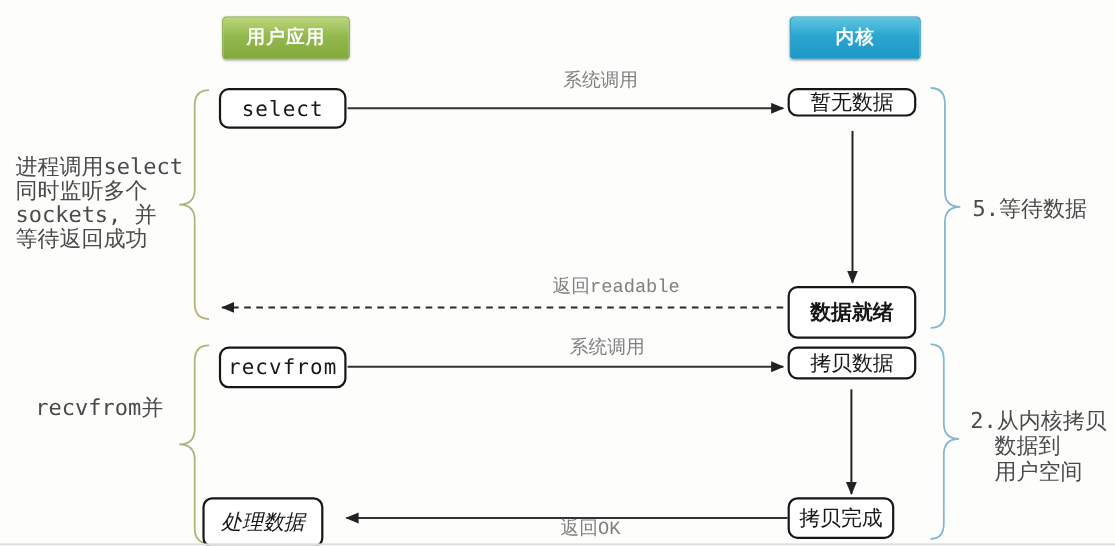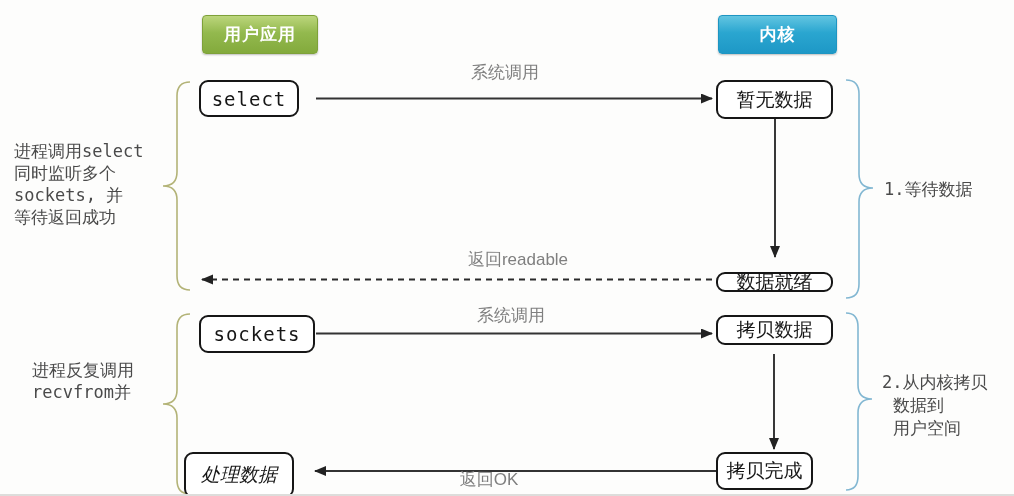--- a/index.html
+++ b/index.html
@@ -42,34 +42,34 @@
     border-radius:9px;
     box-sizing:border-box;
     display:flex;align-items:center;justify-content:center;
     font-size:19px;color:#161616;
   }
   .mono{font-family:"DejaVu Sans Mono","Liberation Mono",monospace;letter-spacing:1px;}
 
   
   .arrow-label{
     font-size:17px;color:#7f7f7f;
-    text-align:center;
-    font-family:Liberation Sans, sans-serif;
+    text-align:right;
+    font-family:Liberation Mono, monospace;
     white-space:nowrap;
   }
 
   
   .note{
-    font-size:17px;color:#4a4a4a;
+    font-size:20px;color:#4a4a4a;
     line-height:22px;
     font-family:"DejaVu Sans Mono","DejaVu Sans",sans-serif;
     white-space:nowrap;
   }
   .note-right{line-height:23px;}
-  .note-right .indent{margin-left:11px;}
+  .note-right .indent{margin-left:22px;}
 
   svg.overlay{position:absolute;left:0;top:0;pointer-events:none;}
   .bottom-edge{
     left:0;top:494px;width:1014px;height:2px;
     background:#dddddb;
   }
 </style>
 </head>
 <body>
 
@@ -97,46 +97,45 @@
 
     <line x1="716" y1="471" x2="315" y2="471" stroke="#333333" stroke-width="1.8" marker-end="url(#ah)"></line>
 
     <path d="M 190 82 Q 177 82 177 96 L 177 172 Q 177 186 163 186 Q 177 186 177 200 L 177 276 Q 177 290 190 290" fill="none" stroke="#b3b377" stroke-width="1.6"></path>
     <path d="M 190 314 Q 177 314 177 328 L 177 390 Q 177 404 163 404 Q 177 404 177 418 L 177 480 Q 177 494 190 494" fill="none" stroke="#b3b377" stroke-width="1.6"></path>
 
     <path d="M 846 80 Q 859 80 859 94 L 859 174 Q 859 188 873 188 Q 859 188 859 202 L 859 284 Q 859 298 846 298" fill="none" stroke="#82b7d2" stroke-width="1.6"></path>
     <path d="M 846 313 Q 858 313 858 327 L 858 385 Q 858 399 872 399 Q 858 399 858 413 L 858 476 Q 858 490 846 490" fill="none" stroke="#82b7d2" stroke-width="1.6"></path>
   </svg>
 
-  <div class="abs node mono" style="left:199px;top:80px;width:100px;height:37px;">select</div>
-  <div class="abs node" style="left:716px;top:80px;width:117px;height:39px;">暂无数据</div>
-  <div class="abs node" style="left:716px;top:272px;width:117px;height:20px;">数据就绪</div>
-  <div class="abs node mono" style="left:199px;top:315px;width:116px;height:38px;">sockets</div>
+  <div class="abs node mono" style="left:199px;top:80px;width:116px;height:37px;">select</div>
+  <div class="abs node" style="left:716px;top:80px;width:117px;height:26px;">暂无数据</div>
+  <div class="abs node" style="left:716px;top:260px;width:117px;height:48px;font-weight:bold;">数据就绪</div>
+  <div class="abs node mono" style="left:199px;top:315px;width:116px;height:38px;">recvfrom</div>
   <div class="abs node" style="left:716px;top:315px;width:117px;height:30px;">拷贝数据</div>
   <div class="abs node" style="left:184px;top:452px;width:110px;height:46px;font-style:italic;">处理数据</div>
   <div class="abs node" style="left:716px;top:452px;width:97px;height:38px;">拷贝完成</div>
 
   <div class="abs arrow-label" style="left:430px;top:61px;width:150px;">系统调用</div>
   <div class="abs arrow-label" style="left:418px;top:248px;width:200px;">返回readable</div>
   <div class="abs arrow-label" style="left:436px;top:304px;width:150px;">系统调用</div>
   <div class="abs arrow-label" style="left:414px;top:444px;width:150px;margin-top:24px;">返回OK</div>
 
   <div class="abs note" style="left:14px;top:140px;">
     <div>进程调用select</div>
     <div>同时监听多个</div>
     <div>sockets, 并</div>
     <div>等待返回成功</div>
   </div>
 
   <div class="abs note" style="left:32px;top:359px;">
-    <div>进程反复调用</div>
     <div>recvfrom并</div>
   </div>
 
-  <div class="abs note" style="left:884px;top:178px;">1.等待数据</div>
+  <div class="abs note" style="left:884px;top:178px;">5.等待数据</div>
 
   <div class="abs note note-right" style="left:882px;top:371px;">
     <div>2.从内核拷贝</div>
     <div class="indent">数据到</div>
     <div class="indent">用户空间</div>
   </div>
 
   <div class="abs bottom-edge"></div>
 </div>
 

